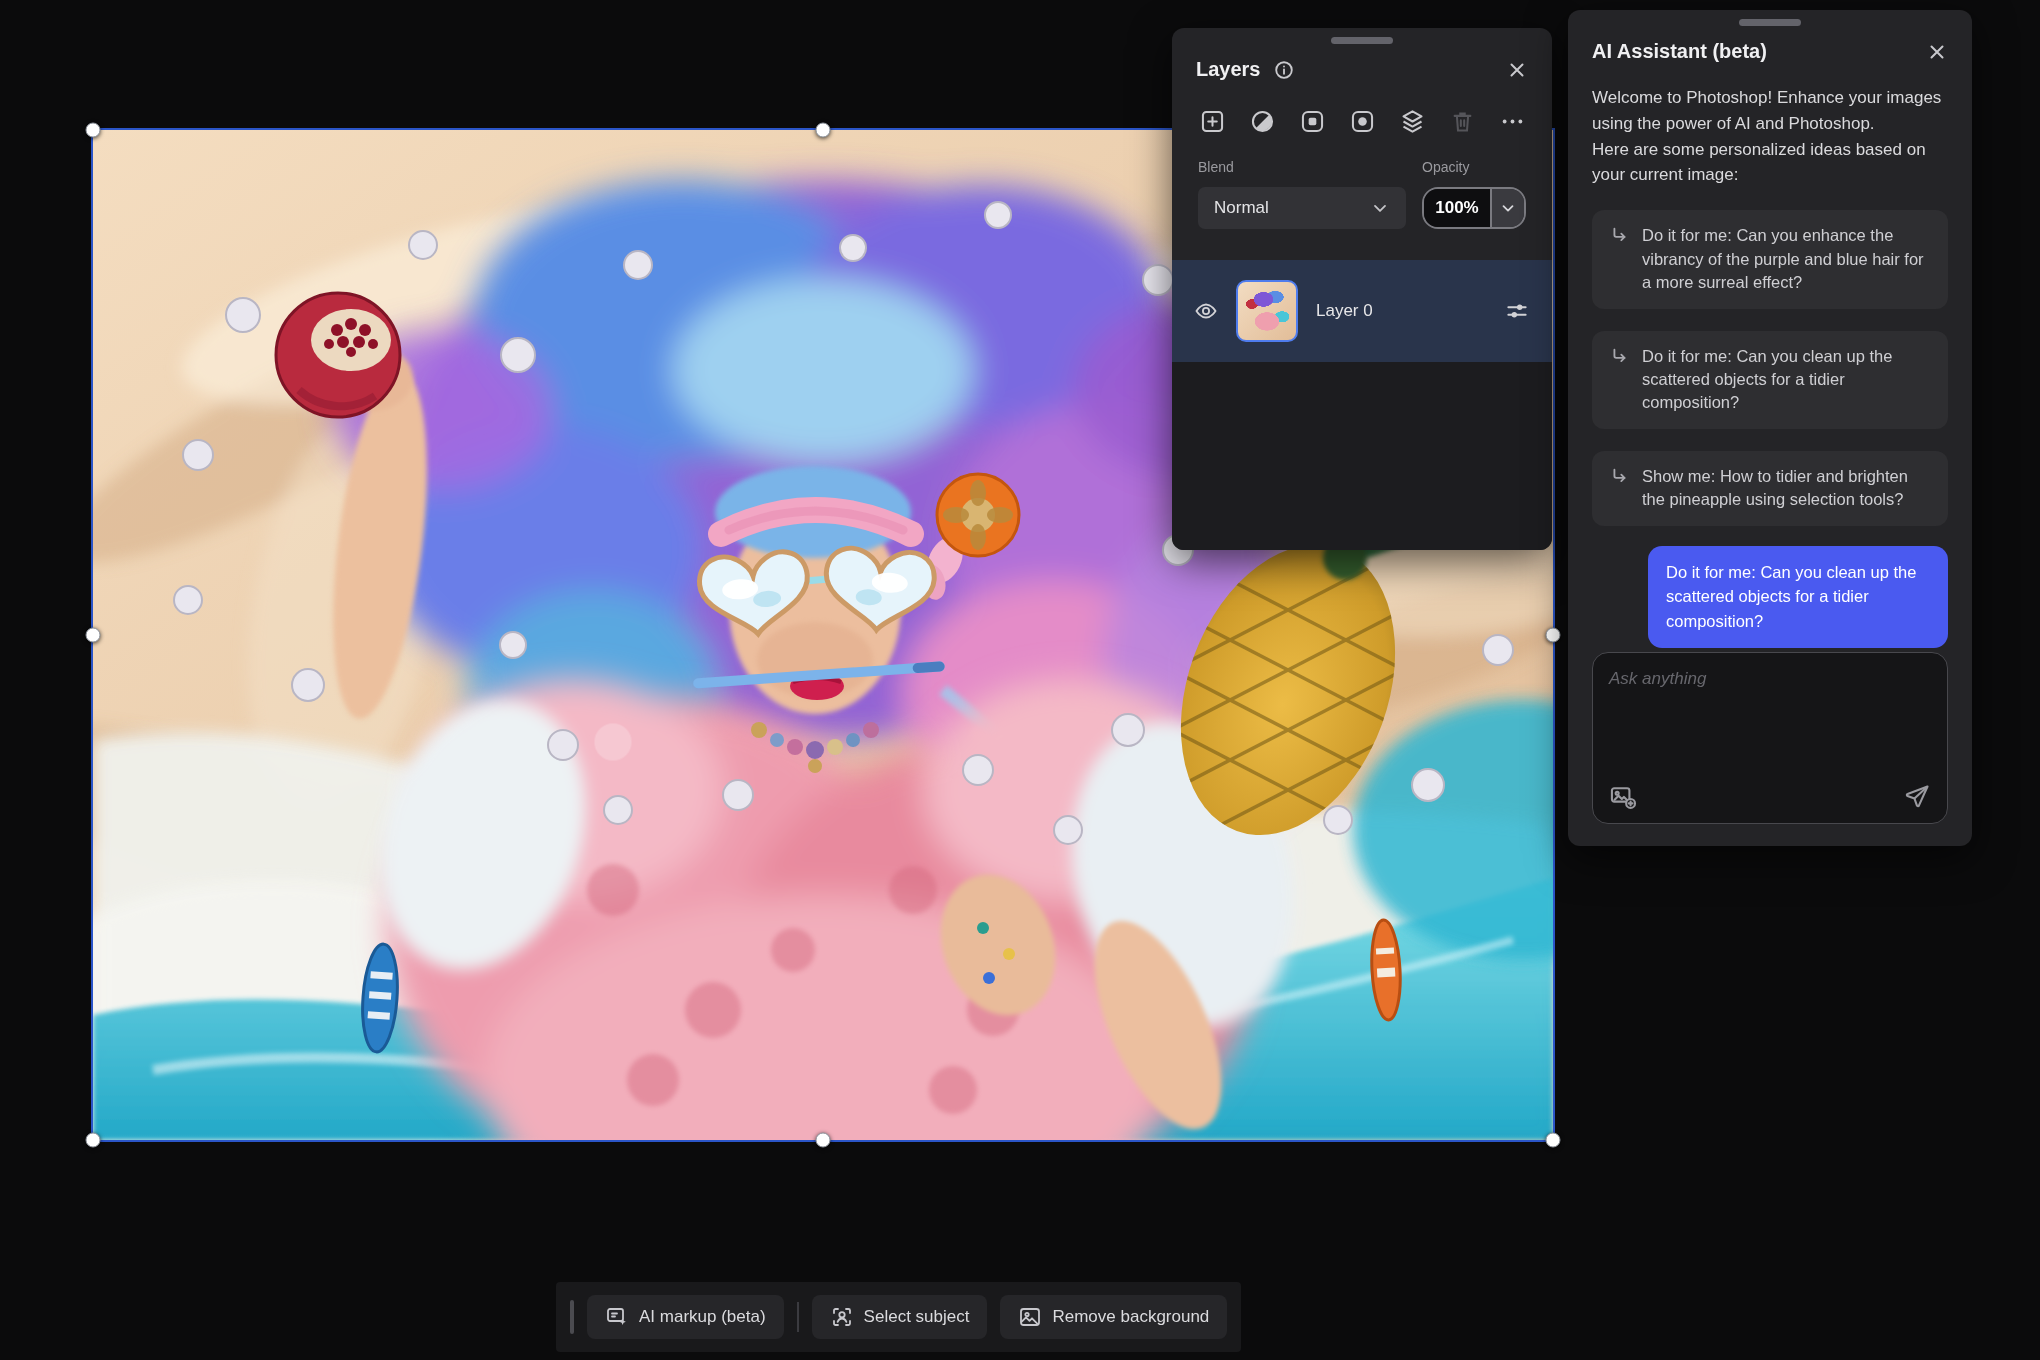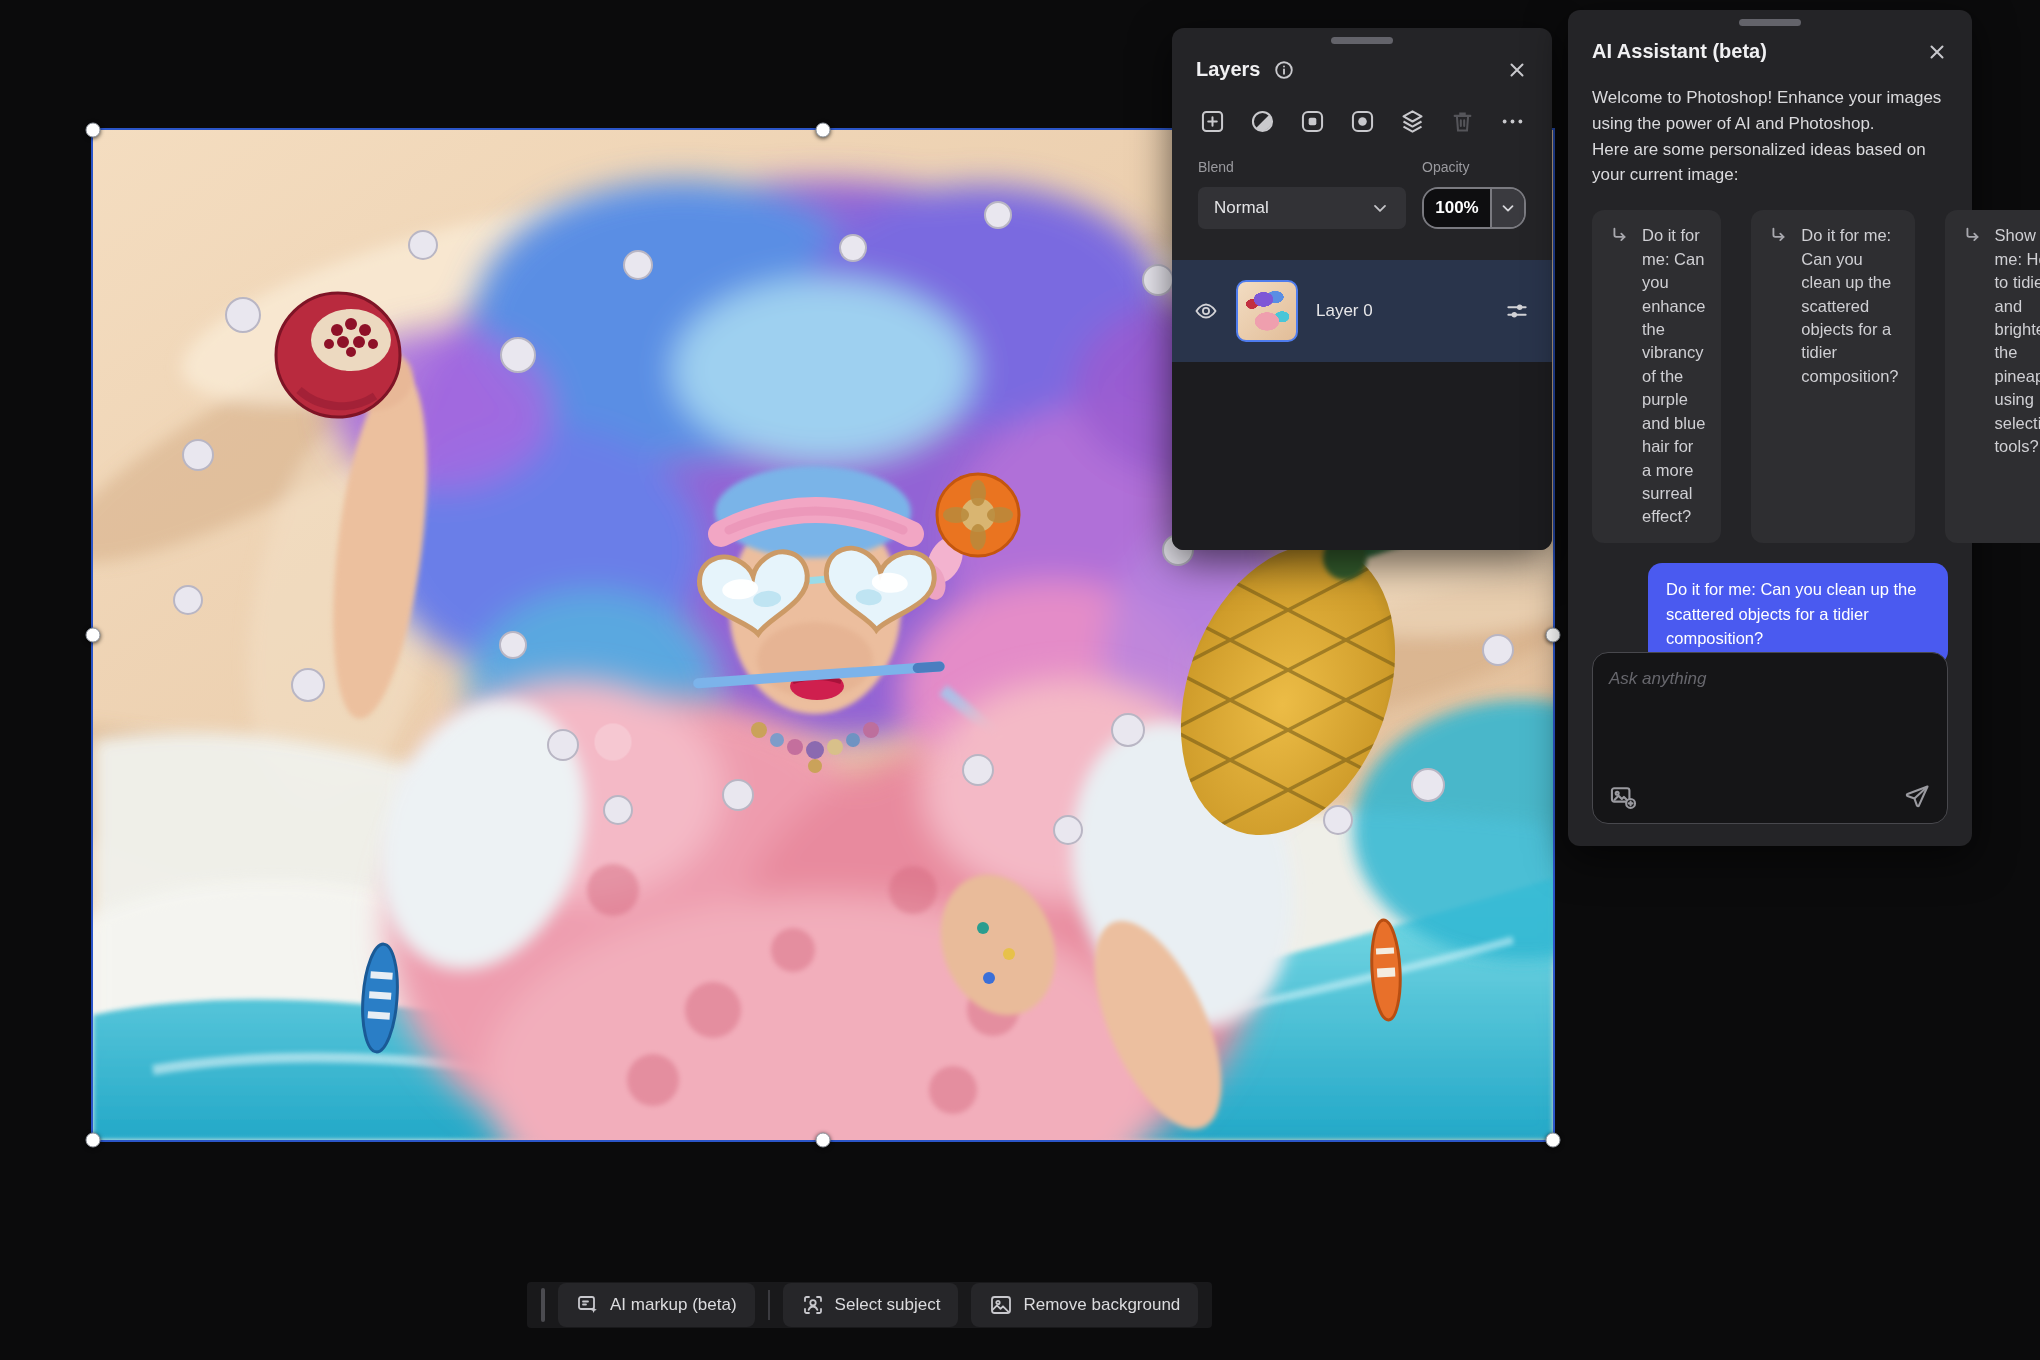--- a/index.html
+++ b/index.html
@@ -73,21 +73,21 @@
       linear-gradient(135deg,#f2dcc2,#e2bd98);
   }
   .layer-name{font-size:17px;color:#e6e6e8;flex:1}
   .tune{color:#d2d2d6;width:26px;height:26px}
 
   
   .ai-panel{left:1568px;top:10px;width:404px;height:836px}
   .ai-body{padding:0 24px}
   .welcome{margin-top:22px;font-size:17px;line-height:1.52;color:#dadadd}
   .welcome p{margin:0}
-  .chips{margin-top:22px;display:flex;flex-direction:row;gap:30px}
+  .chips{margin-top:22px;display:flex;flex-direction:column;gap:22px}
   .chip{
     background:#2e2e31;border-radius:12px;padding:14px 16px;display:flex;gap:12px;
     font-size:16.5px;line-height:1.42;color:#cfcfd3;cursor:pointer;
   }
   .chip .reply-ic{flex:none;width:22px;height:22px;color:#a8a8ae;margin-top:1px}
   .bubble{
     margin-top:20px;margin-left:56px;background:#4a5af0;border-radius:14px;
     padding:14px 18px;font-size:16.5px;line-height:1.5;color:#fff;
   }
   .status{
@@ -112,21 +112,21 @@
     width:100%;height:112px;background:transparent;border:none;outline:none;resize:none;
     padding:16px;font-family:inherit;font-size:17px;color:#e8e8ea;box-sizing:border-box;
   }
   .ask textarea::placeholder{font-style:italic;color:#67676d}
   .ask-icons{position:absolute;left:16px;right:16px;bottom:12px;display:flex;
     justify-content:space-between;align-items:center}
   .ask-icons .icon-btn{color:#9a9aa0;width:28px;height:28px}
 
   
   .toolbar{
-    position:absolute;left:527px;top:1282px;height:46px;background:#19191b;
+    position:absolute;left:556px;top:1282px;height:70px;background:#19191b;
     border-radius:4px;display:flex;align-items:center;padding:0 14px;gap:13px;z-index:5;
   }
   .tb-handle{width:4px;height:34px;background:#4b4b50;border-radius:2px;cursor:grab}
   .tb-btn{
     height:44px;background:#262629;border-radius:8px;display:flex;align-items:center;
     gap:10px;padding:0 18px;font-size:17px;color:#dbdbde;border:none;cursor:pointer;
     font-family:inherit;white-space:nowrap;
   }
   .tb-btn svg{width:24px;height:24px;color:#cascade}
   .tb-btn svg{color:#c8c8cd}

